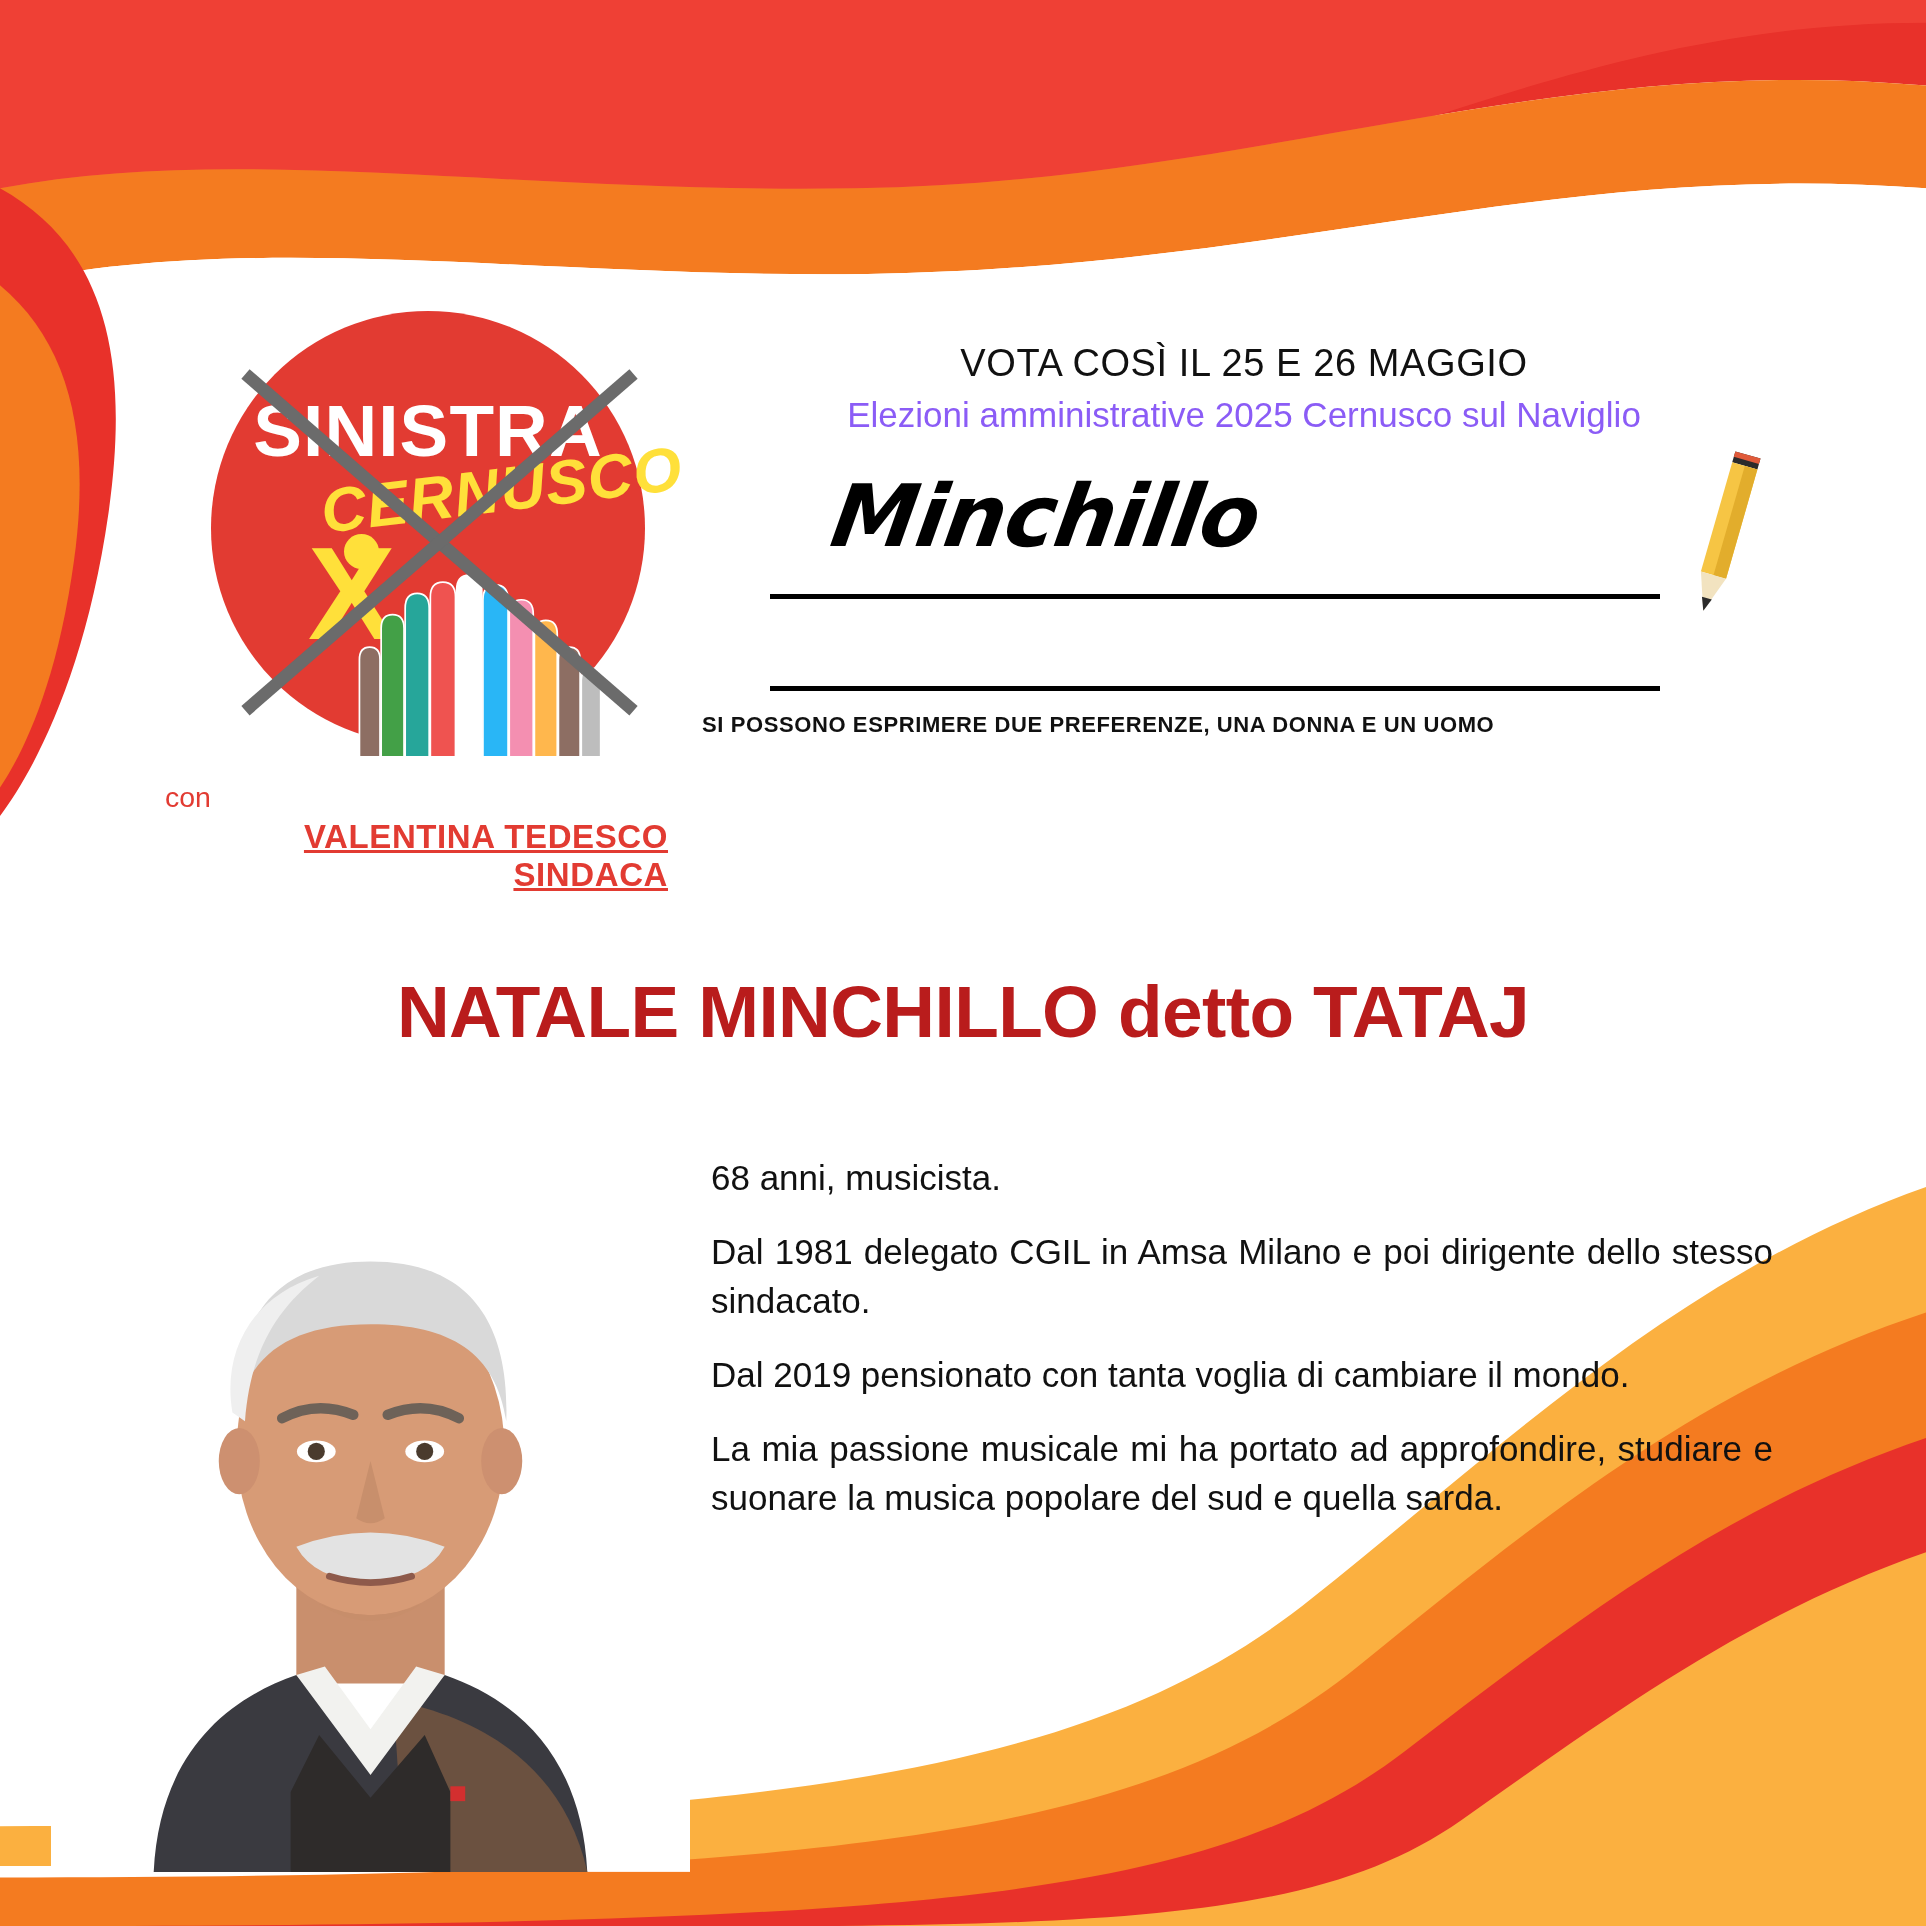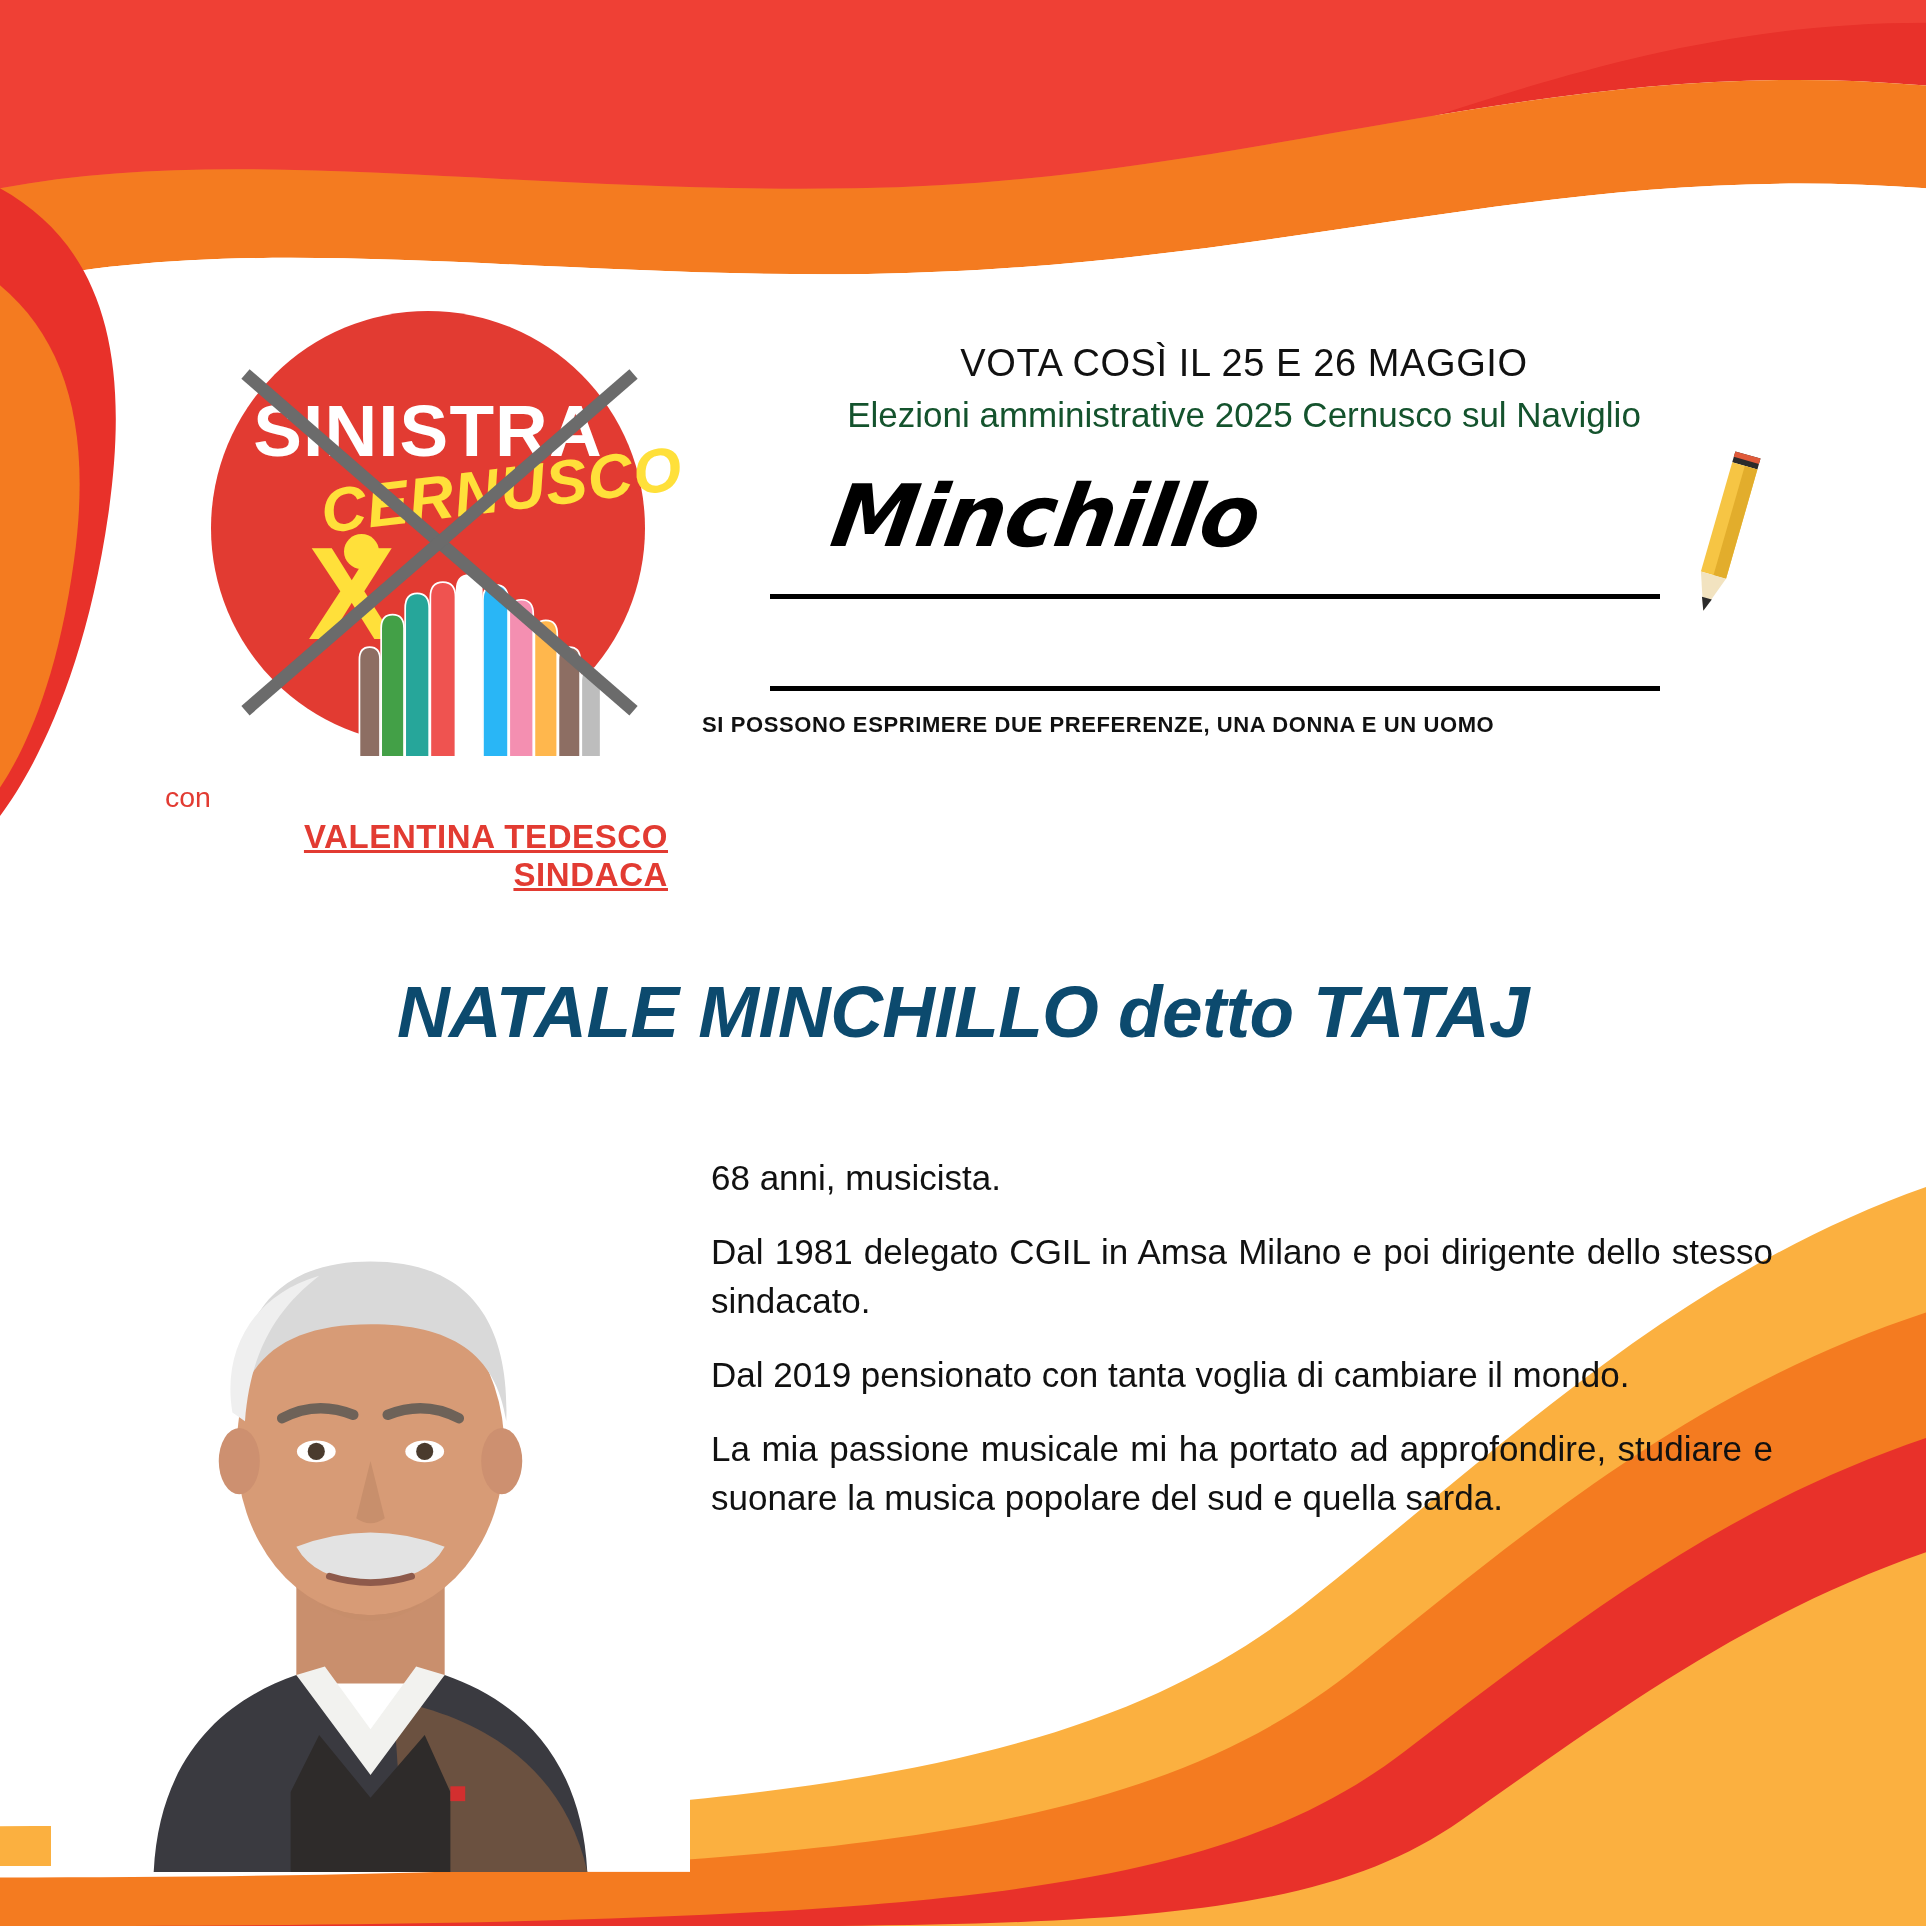--- a/index.html
+++ b/index.html
@@ -142,21 +142,21 @@
   .vota-line {
     text-align: center;
     font-weight: normal;
     font-size: 38px;
     color: #111111;
     letter-spacing: 0.6px;
   }
   .elezioni-line {
     text-align: center;
     font-size: 35px;
-    color: #14532d;
+    color: #8b5cf6;
     margin-top: 10.3px;
   }
   .signature-area {
     position: relative;
     margin-top: 31px;
     height: 240px;
   }
   .signature {
     position: absolute;
     left: 131px;
@@ -194,25 +194,24 @@
     margin-top: 6px;
   }
 
   
   .candidate-name {
     position: absolute;
     left: 0;
     right: 0;
     top: 970px;
     text-align: center;
-    color: #0c4a6e;
+    color: #b91c1c;
     font-weight: bold;
     font-size: 73px;
     letter-spacing: -0.6px;
-    font-style: italic;
   }
 
   
   .photo {
     position: absolute;
     left: 51px;
     top: 1153px;
     width: 639px;
     height: 719px;
     overflow: hidden;

